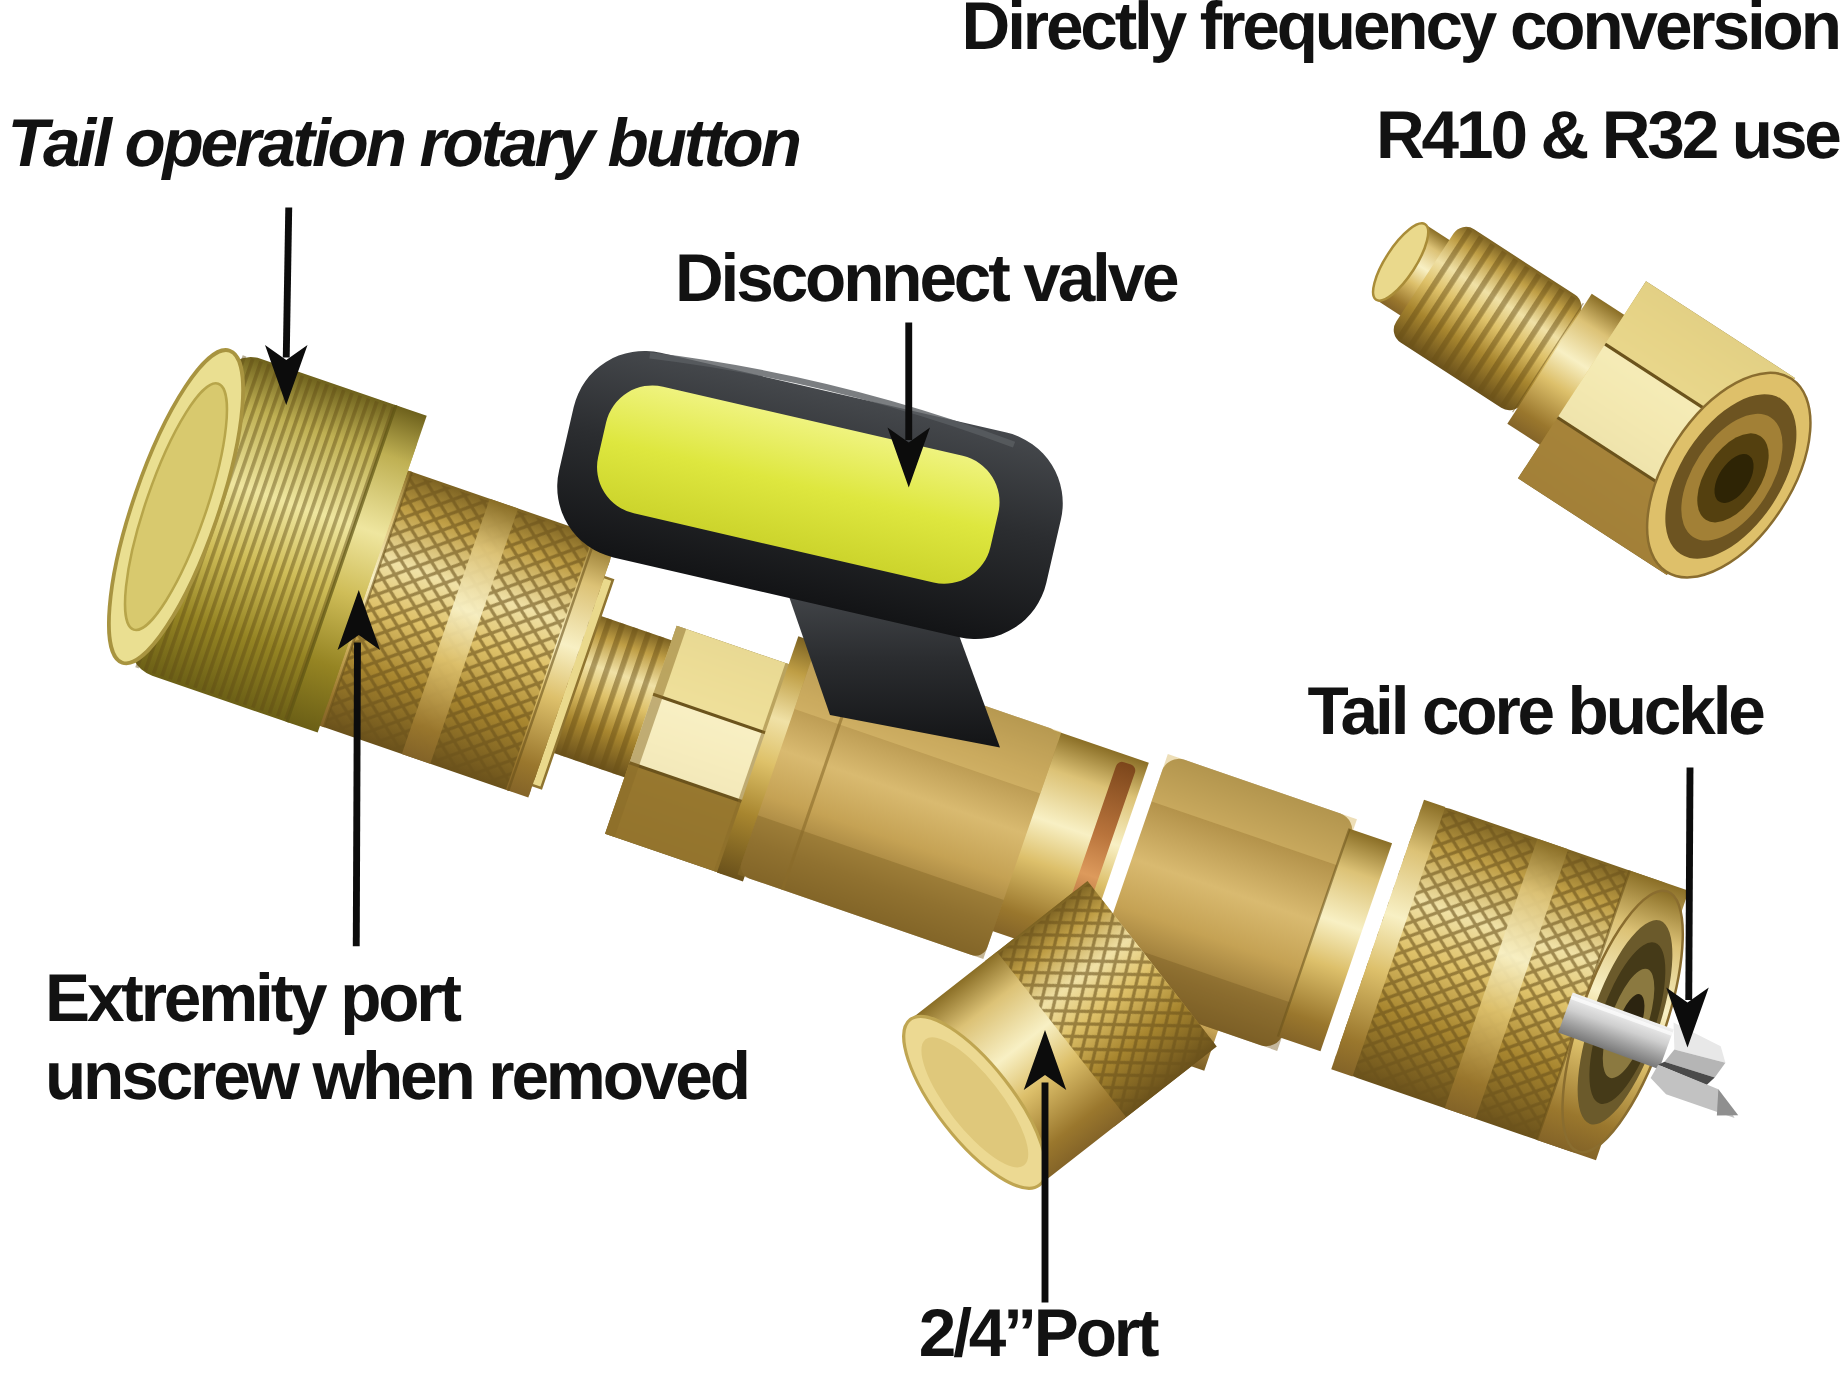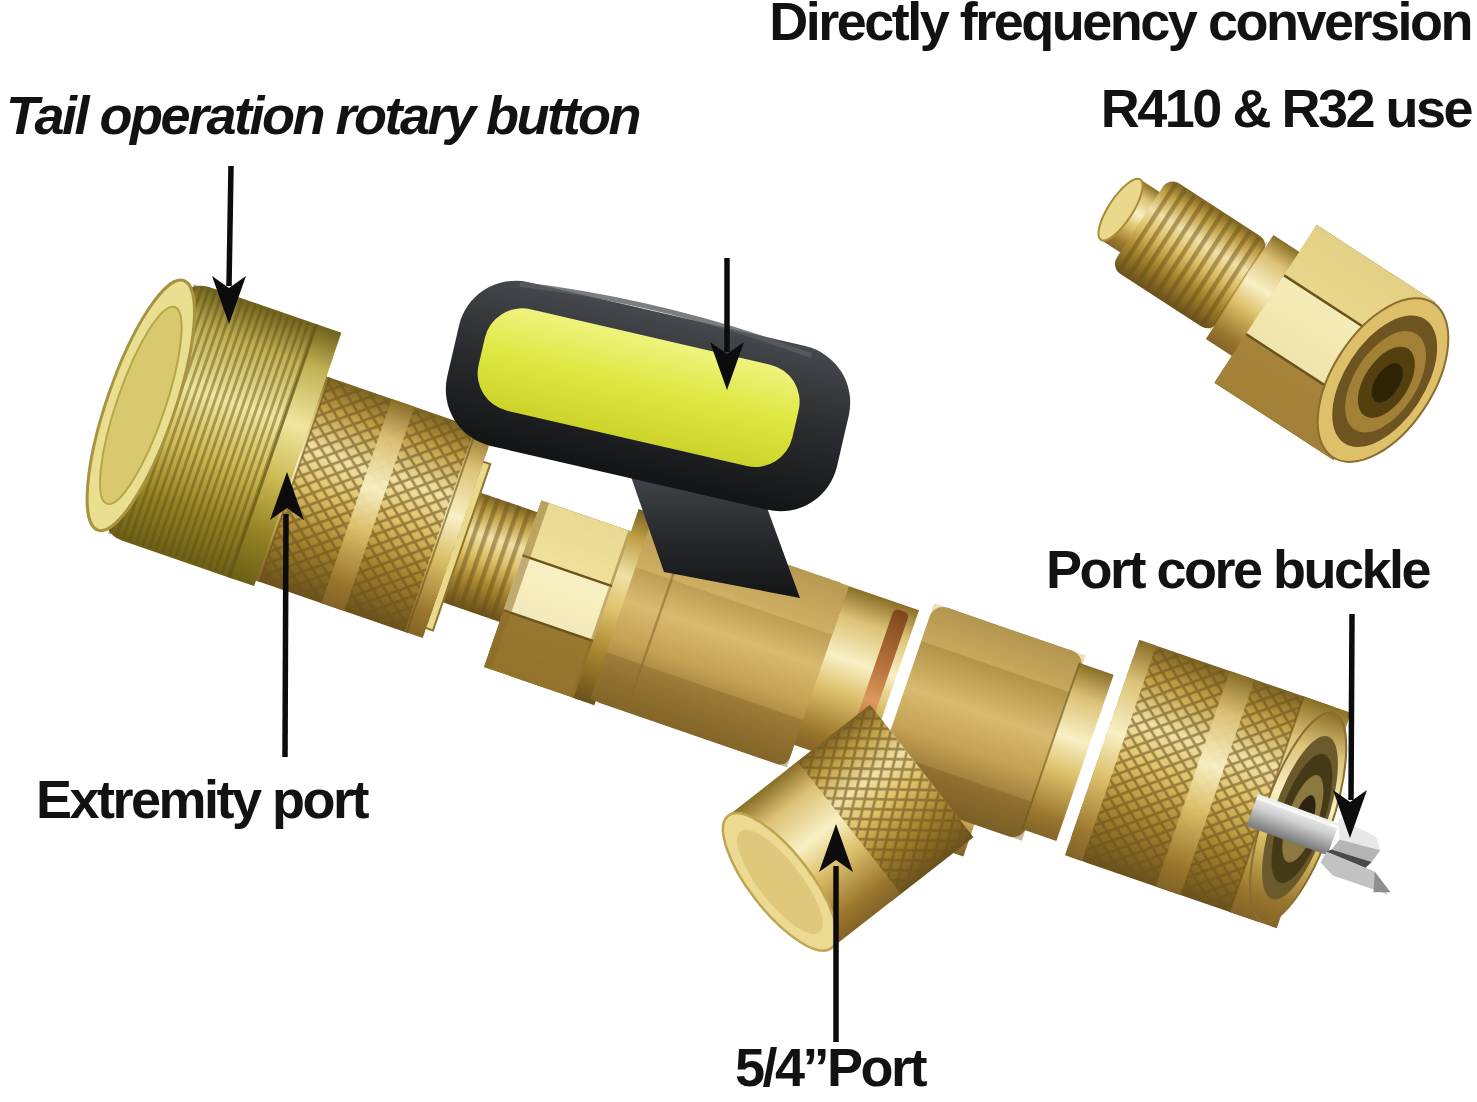--- a/index.html
+++ b/index.html
@@ -17,28 +17,30 @@
 </head>
 <body>
 
 <div id="canvas">
 
   <div class="lbl" style="left:6px;top:84px;font-style:italic;">Tail operation rotary button</div>
 
   <div class="lbl right" style="right:6px;top:-10px;">Directly frequency conversion</div>
   <div class="lbl right" style="right:6px;top:77px;margin-left:42px;">R410 &amp; R32 use</div>
 
-
-  <div class="lbl" style="left:1046px;top:538px;">Port core buckle</div>
+  <div class="lbl" style="left:540px;top:192px;">Disconnect valve</div>
+
+  <div class="lbl" style="left:1046px;top:538px;">Tail core buckle</div>
 
   <div class="lbl" style="left:4px;top:768px;margin-left:32px;">
     <div>Extremity port</div>
+    <div>unscrew when removed</div>
   </div>
 
-  <div class="lbl" style="left:735px;top:1036px;">5/4”Port</div>
+  <div class="lbl" style="left:735px;top:1036px;">2/4”Port</div>
 
   <svg id="art" width="1477" height="1102" viewBox="0 0 1477 1102">
     <defs>
       <linearGradient id="gB" x1="0" y1="0" x2="0" y2="1">
         <stop offset="0" stop-color="#7c6222"></stop>
           <stop offset="0.14" stop-color="#bf9e45"></stop>
         <stop offset="0.34" stop-color="#f0e1a6"></stop>
           <stop offset="0.52" stop-color="#dec169"></stop>
         <stop offset="0.74" stop-color="#a8862f"></stop>
           <stop offset="1" stop-color="#6a511b"></stop>

